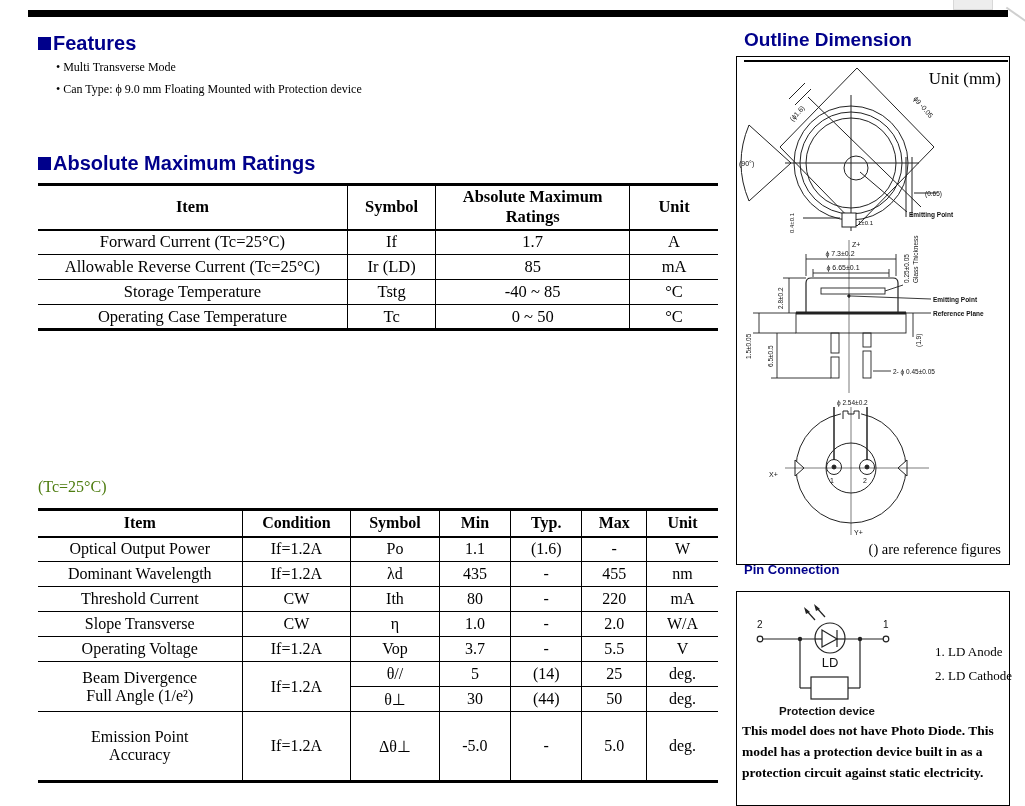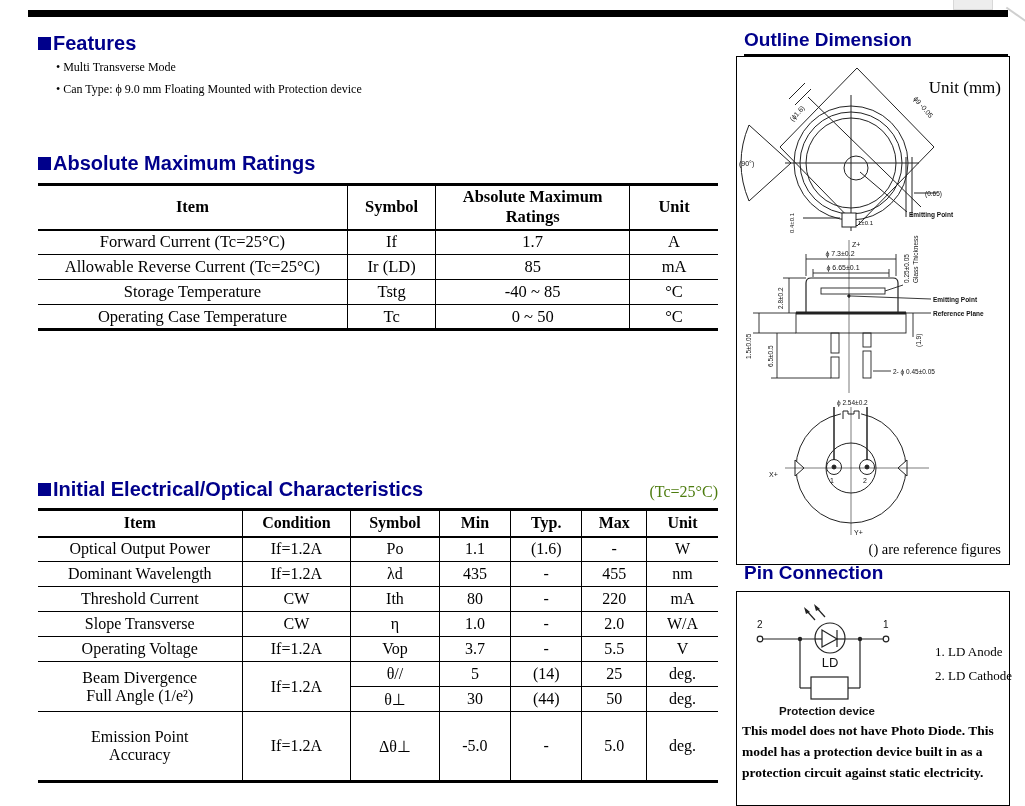--- a/index.html
+++ b/index.html
@@ -35,27 +35,27 @@
   .dtable thead th { font-weight:bold; border-bottom:2.5px solid #000; }
   .dtable tbody td { border-top:1.5px solid #000; }
   #t1 { top:183px; font-size:16.5px; }
   #t1 thead tr { height:45px; }
   #t1 tbody tr { height:25px; }
   #t2 { top:508px; font-size:16px; }
   #t2 thead tr { height:27px; }
   #t2 tbody tr { height:25px; }
   #t2 tr.tall { height:70px; }
 
-  .outline-head { left:744px; top:29px; font-size:19px; width:264px; border-bottom:2px solid #000; padding-bottom:3px;align-items:center; }
-  .pin-head { left:744px; top:562px; font-size:19px;text-align:center; }
+  .outline-head { left:744px; top:29px; font-size:19px; width:264px; border-bottom:2px solid #000; padding-bottom:9px;align-items:center; }
+  .pin-head { left:744px; top:562px; font-size:13px;text-align:center; }
 
   .obox { position:absolute; left:736px; top:56px; width:272px; height:507px; border:1.5px solid #000; }
   .pbox { position:absolute; left:736px; top:591px; width:272px; height:213px; border:1.5px solid #000; }
 
-  .unit-label { position:absolute; right:8px; top:21px; font-size:17px;text-align:right; }
+  .unit-label { position:absolute; right:8px; top:12px; font-size:17px;text-align:right; }
   .ref-note { position:absolute; right:8px; top:484px; font-size:14.5px; }
 
   .diag { position:absolute; left:0; }
   svg text { font-family:"Liberation Sans", sans-serif; fill:#111; stroke:none; }
 
   .legend-item { position:absolute; left:198px; font-size:13px; white-space:nowrap; }
   .pin-note {
     position:absolute; left:5px; top:128px; width:263px;
     font-weight:bold; font-size:13.5px; line-height:21px;
   }
@@ -118,24 +118,20 @@
     <tr>
       <td>Operating Case Temperature</td>
       <td>Tc</td>
       <td>0 ~ 50</td>
       <td>°C</td>
     </tr>
   </tbody>
 </table>
 
 <div class="head-row" style="top:478px;">
-  <div class="sec-head" style="position:static;">
-    <span class="sq"></span>
-    <span>Initial Electrical/Optical Characteristics</span>
-  </div>
   <span class="cond-note">(Tc=25°C)</span>
 </div>
 
 <table id="t2" class="dtable">
   <colgroup>
       <col style="width:30%">
       <col style="width:16%">
       <col style="width:13%">
       <col style="width:10.5%">
       <col style="width:10.5%">

